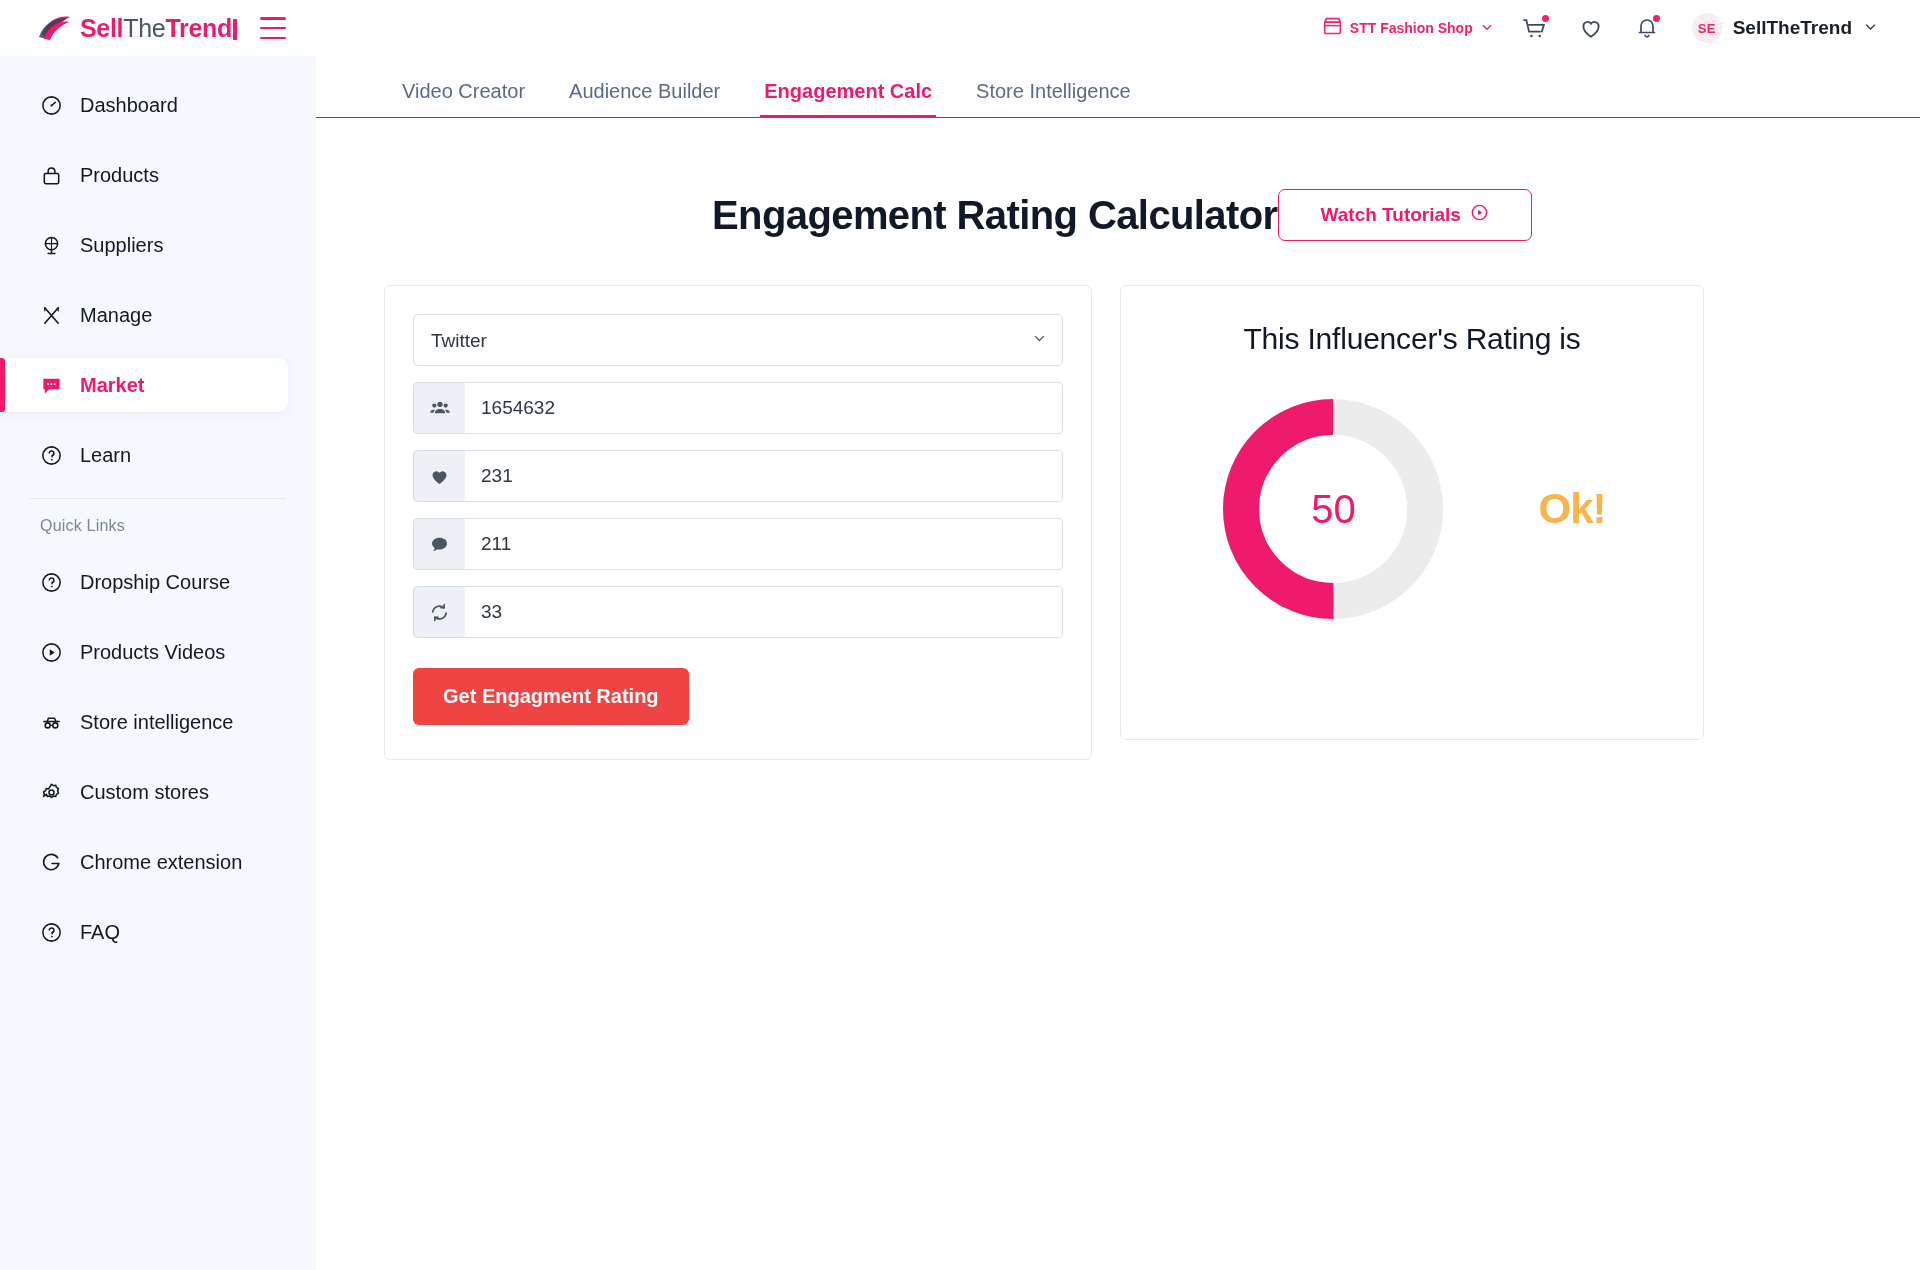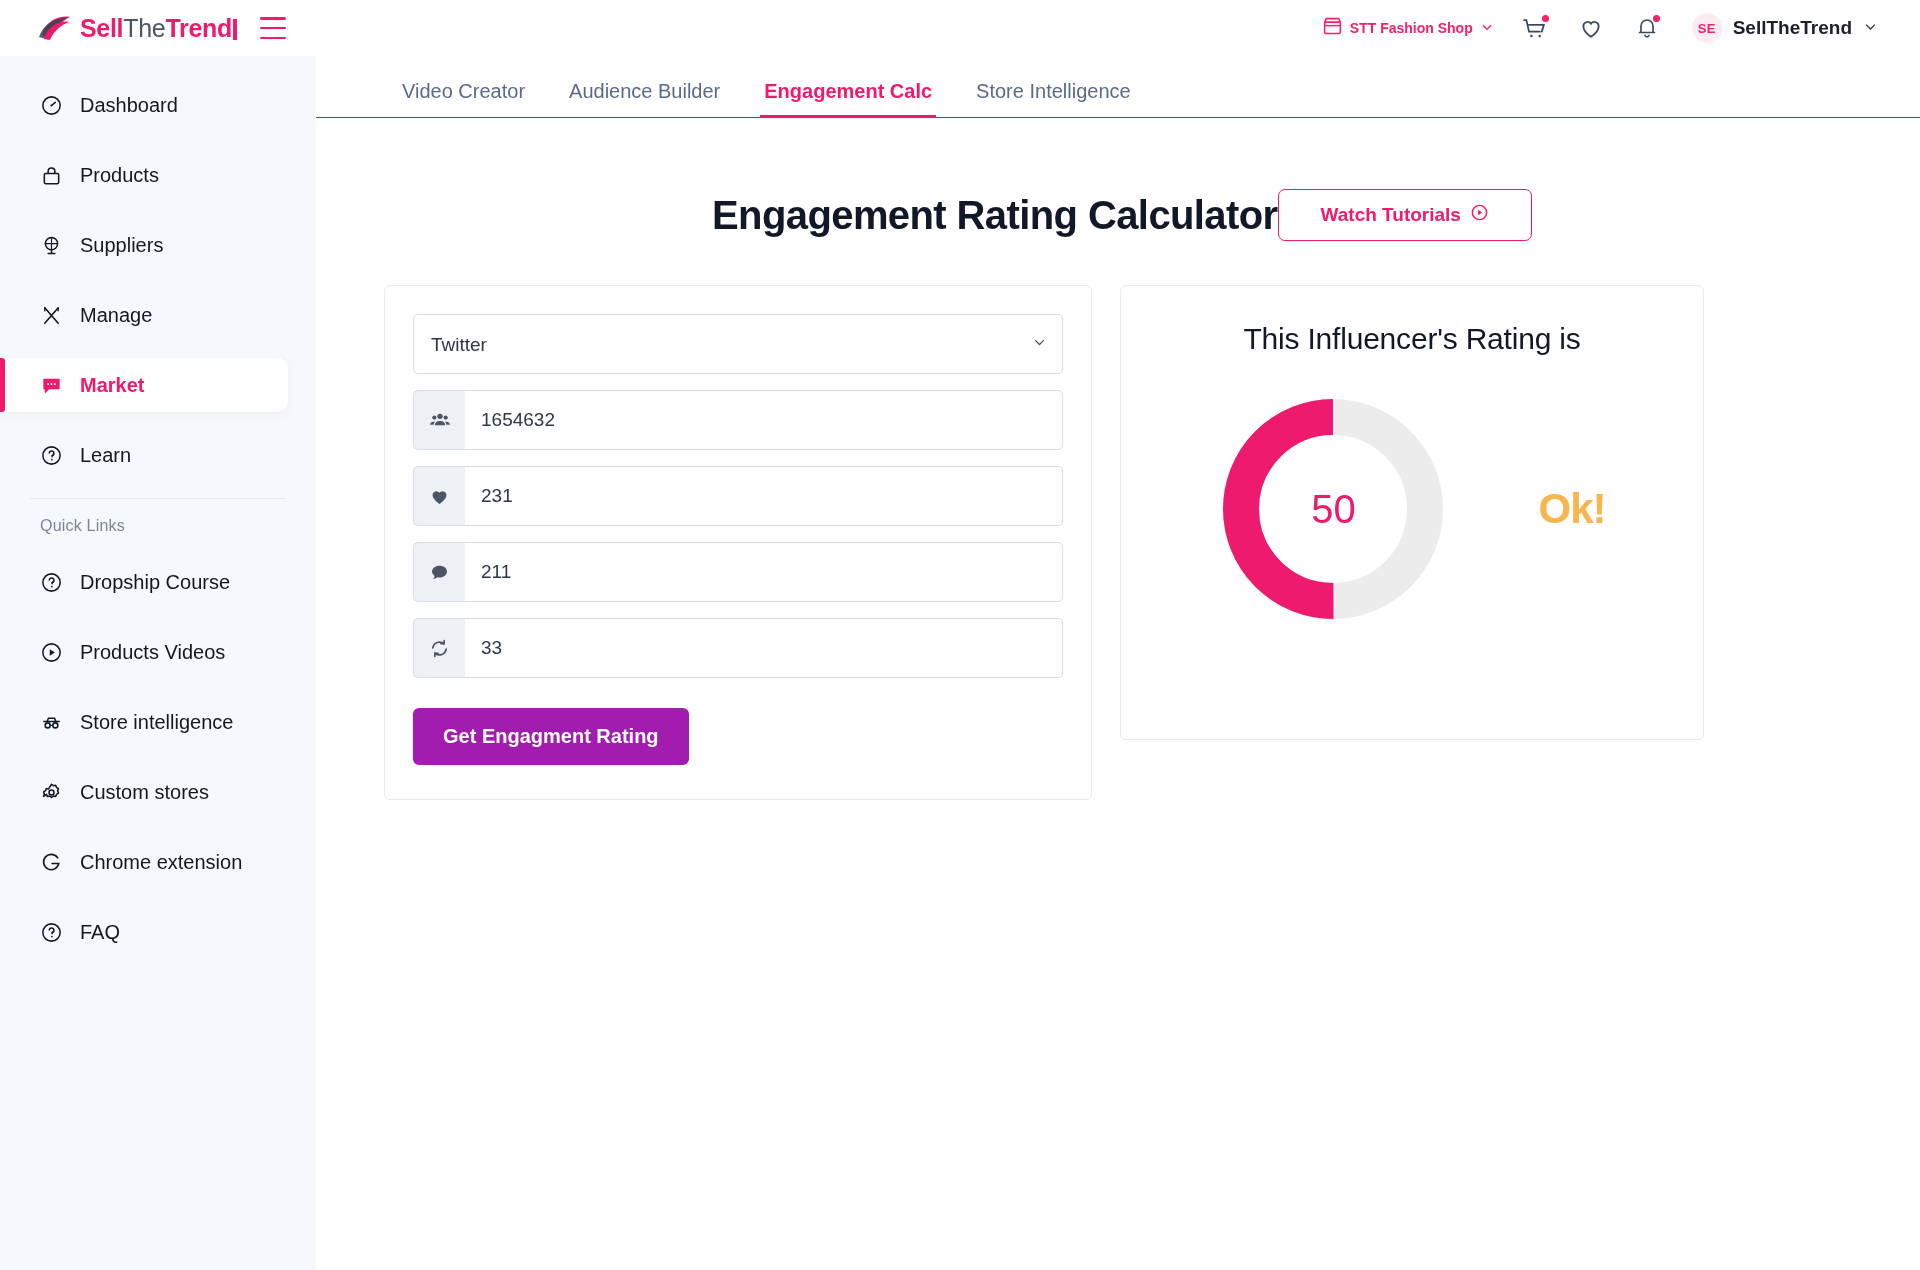--- a/index.html
+++ b/index.html
@@ -129,50 +129,50 @@
 
   .panels { display: flex; gap: 28px; align-items: flex-start; }
   .card {
     background: #fff; border: 1px solid #E6EAF0; border-radius: 6px;
   }
   .card-form { width: 708px; padding: 28px 28px 34px 28px; }
   .card-result { width: 584px; min-height: 455px; padding: 36px 20px 30px 20px; }
 
   .select-wrap { position: relative; margin-bottom: 16px; }
   select.form-select {
-    width: 100%; height: 60px;
+    width: 100%; height: 52px;
     border: 1px solid #D8DEE7; border-radius: 5px;
     padding: 0 40px 0 17px;
     font-size: 19px; color: #2D3748; background: #fff;
     font-family: "Liberation Sans", sans-serif;
     -webkit-appearance: none; appearance: none; cursor: pointer;
   }
   .select-chev {
     position: absolute; right: 16px; top: 50%; transform: translateY(-50%);
     pointer-events: none; color: #4A5568;
   }
 
-  .input-row { display: flex; align-items: stretch; margin-bottom: 16px; height: 60px; }
+  .input-row { display: flex; align-items: stretch; margin-bottom: 16px; height: 52px; }
   .input-icon {
     width: 52px; flex: 0 0 52px;
     background: #EDF1F5; border: 1px solid #D8DEE7; border-right: none;
     border-radius: 5px 0 0 5px;
     display: flex; align-items: center; justify-content: center;
     color: #4B5563;
   }
   .input-row input {
     flex: 1; min-width: 0;
     border: 1px solid #D8DEE7; border-left: none; border-radius: 0 5px 5px 0;
     padding: 0 16px; font-size: 19px; color: #2D3748;
     font-family: "Liberation Sans", sans-serif; background: #fff;
   }
 
   .submit-btn {
     margin-top: 14px;
-    background: #a21caf; color: #fff; border: none; border-radius: 6px;
+    background: #ef4444; color: #fff; border: none; border-radius: 6px;
     padding: 17px 30px; font-size: 20px; font-weight: 700;
     font-family: "Liberation Sans", sans-serif; cursor: pointer;
   }
 
   .result-title {
     text-align: center; font-size: 30px; font-weight: 500;
     color: #111827; margin-bottom: 24px; letter-spacing: -0.2px;
   }
   .result-body { display: flex; align-items: center; justify-content: center; gap: 90px; padding-top: 14px; }
   .donut-wrap { position: relative; width: 230px; height: 230px; }

